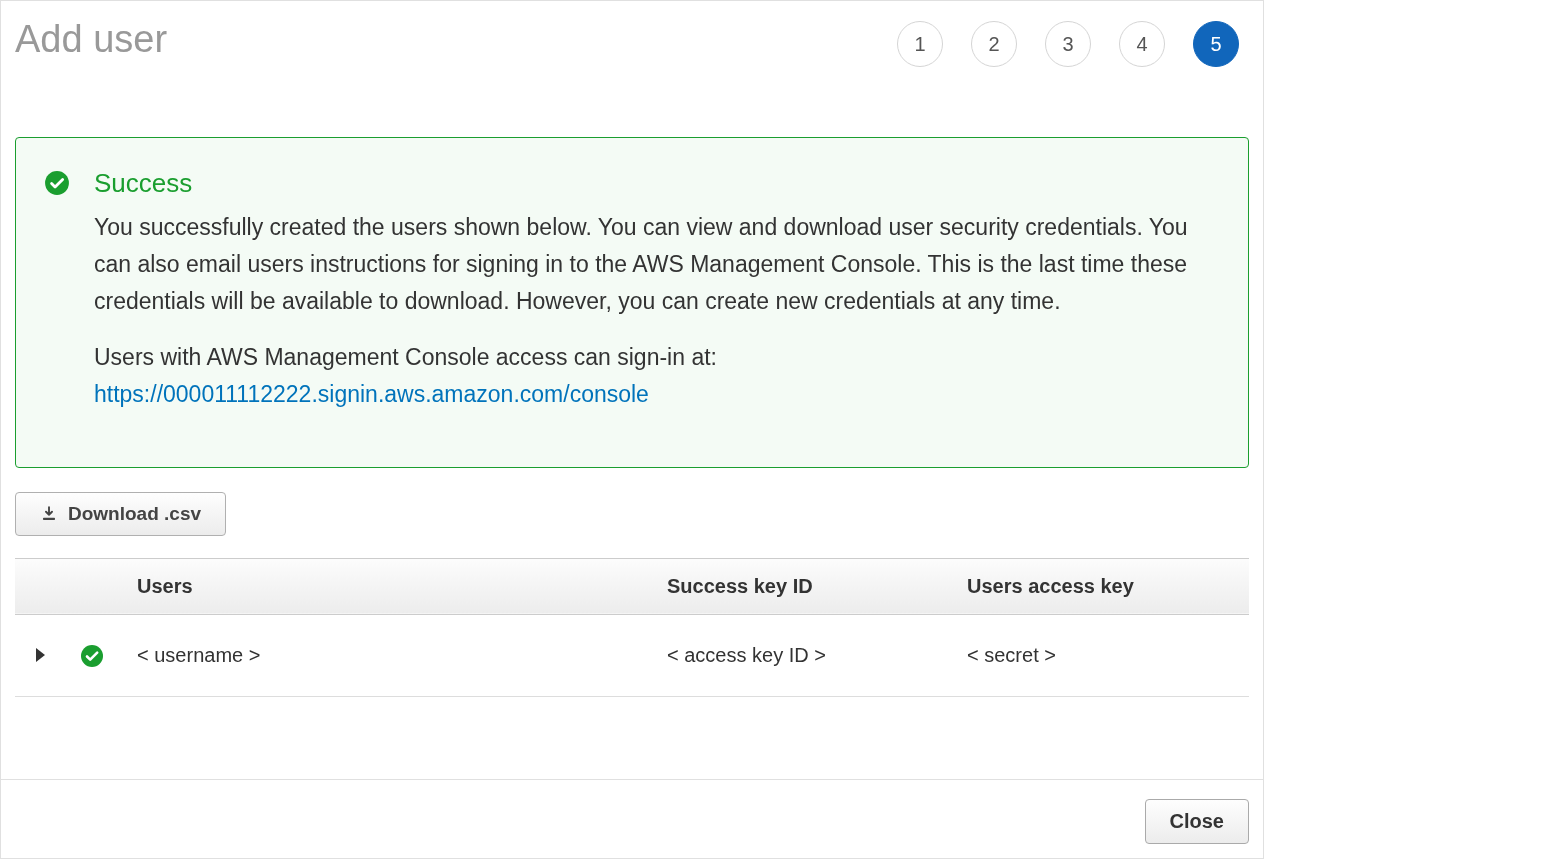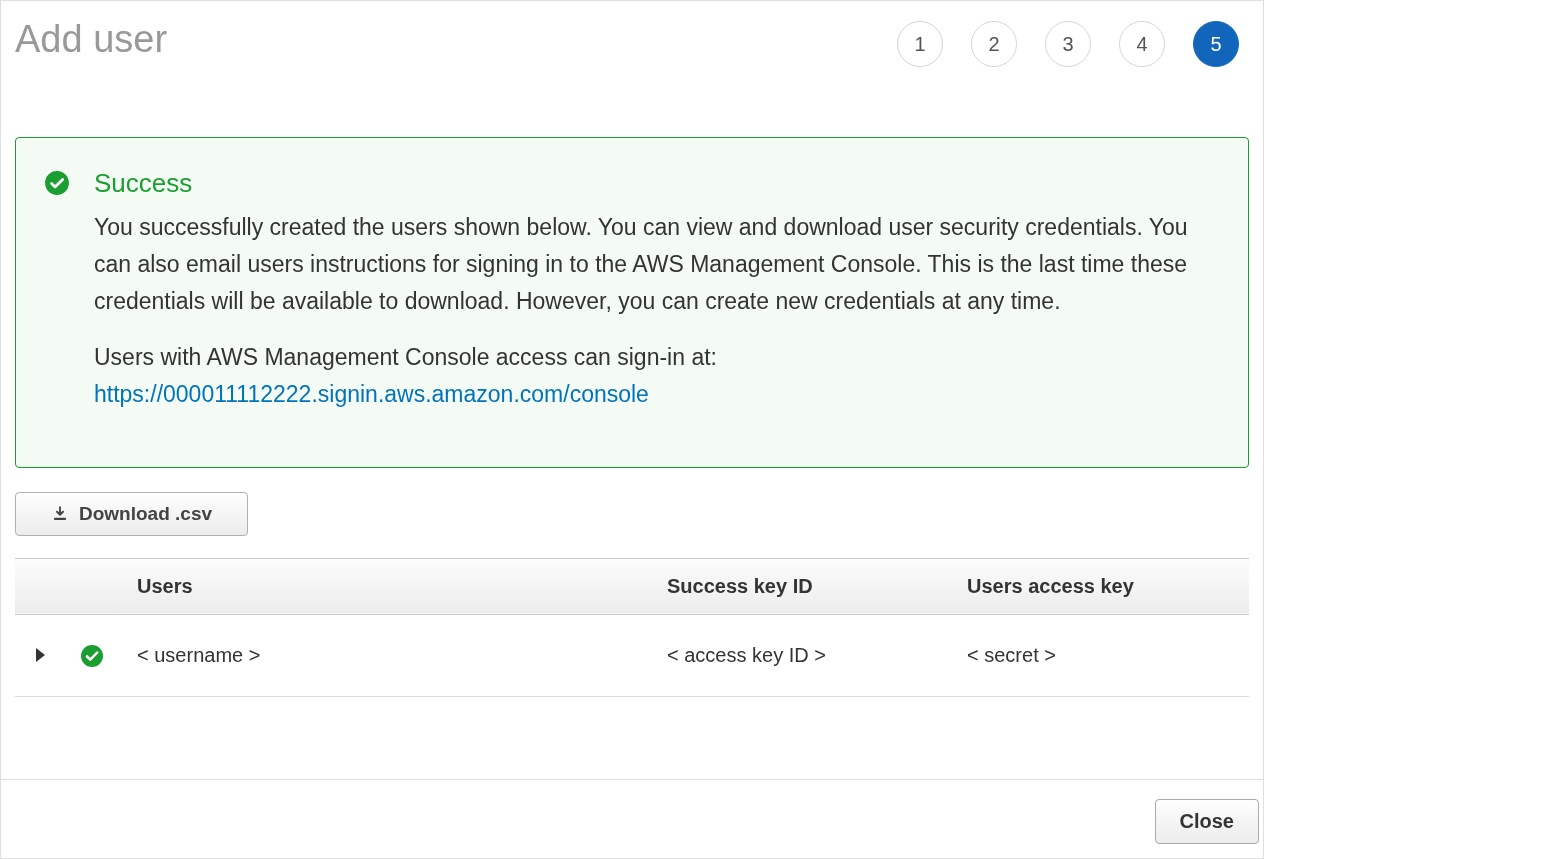--- a/index.html
+++ b/index.html
@@ -92,21 +92,21 @@
   }
   .btn {
     display: inline-flex;
     align-items: center;
     gap: 10px;
     border: 1px solid #b0b0b0;
     background: linear-gradient(#fefefe, #ececec);
     color: #444;
     font-size: 19px;
     font-weight: 700;
-    padding: 10px 35px;
+    padding: 10px 24px;
     border-radius: 4px;
     cursor: pointer;
   }
   .download-row {
     margin-bottom: 22px;
   }
   .table {
     width: 100%;
     border-collapse: collapse;
   }
@@ -139,21 +139,21 @@
     border-left: 9px solid #333;
   }
   .status-check {
     width: 24px;
     height: 24px;
     display: inline-block;
     vertical-align: middle;
   }
   .footer {
     position: absolute;
-    right: 4px;
+    right: 14px;
     bottom: 14px;
     border-top: 1px solid transparent;
     padding-top: 16px;
     width: calc(100% - 28px);
     display: flex;
     justify-content: flex-end;
   }
   .footer-border {
     position: absolute;
     left: 0;

